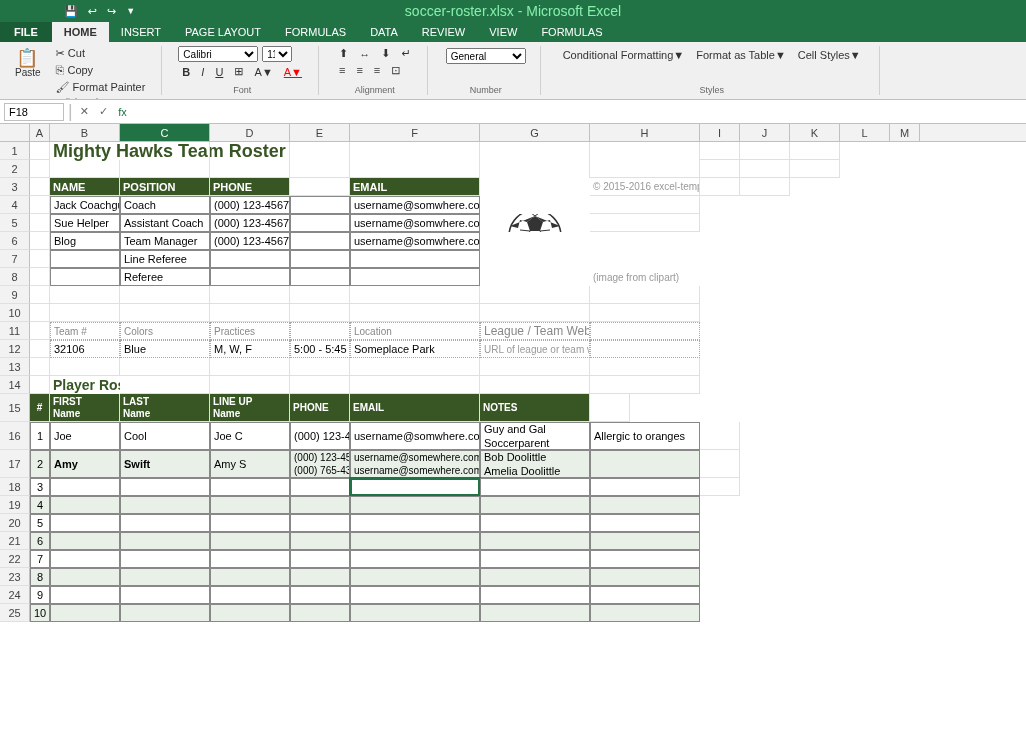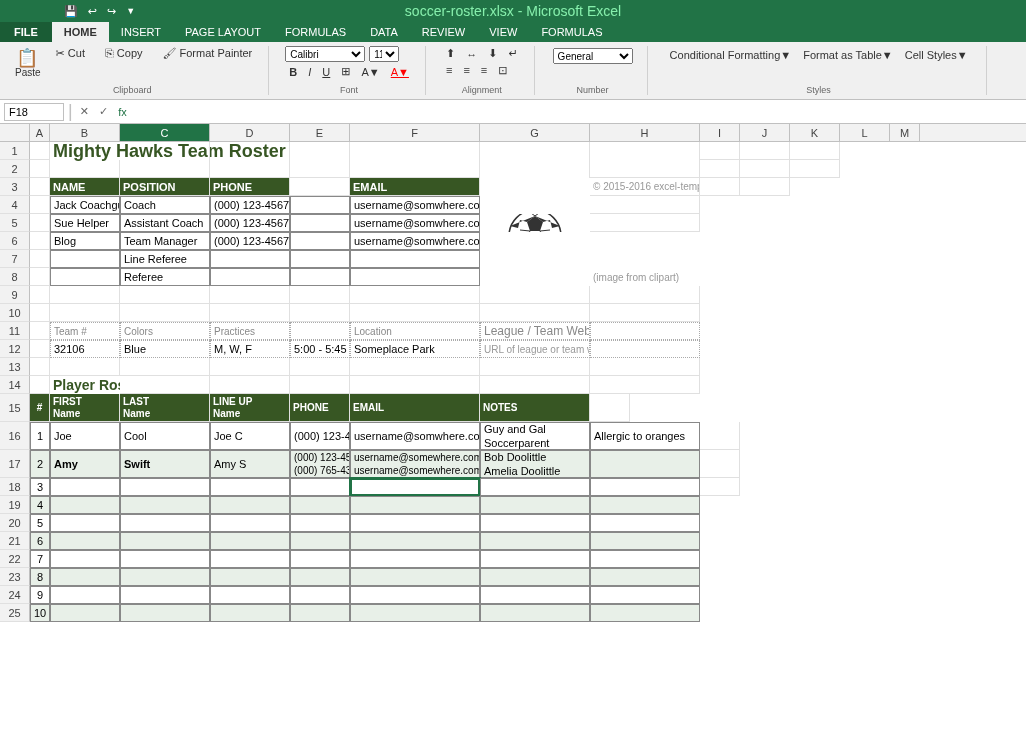--- a/index.html
+++ b/index.html
@@ -289,21 +289,21 @@
   <div class="ribbon-tab">FORMULAS</div>
 </div>
 
 <div class="ribbon-content" style="height:58px; overflow:hidden;">
   <div class="ribbon-group">
     <div class="ribbon-btns-row">
       <div class="r-btn">
         <span class="r-btn-icon">📋</span>
         <span>Paste</span>
       </div>
-      <div style="display:flex;flex-direction:row;gap:12px;">
+      <div style="display:flex;flex-direction:column;gap:2px;">
         <div class="r-btn-small">✂ Cut</div>
         <div class="r-btn-small">⎘ Copy</div>
         <div class="r-btn-small">🖌 Format Painter</div>
       </div>
     </div>
     <span class="ribbon-group-label">Clipboard</span>
   </div>
   <div class="ribbon-group">
     <div style="display:flex;flex-direction:column;gap:2px;">
       <div style="display:flex;gap:4px;align-items:center;">

